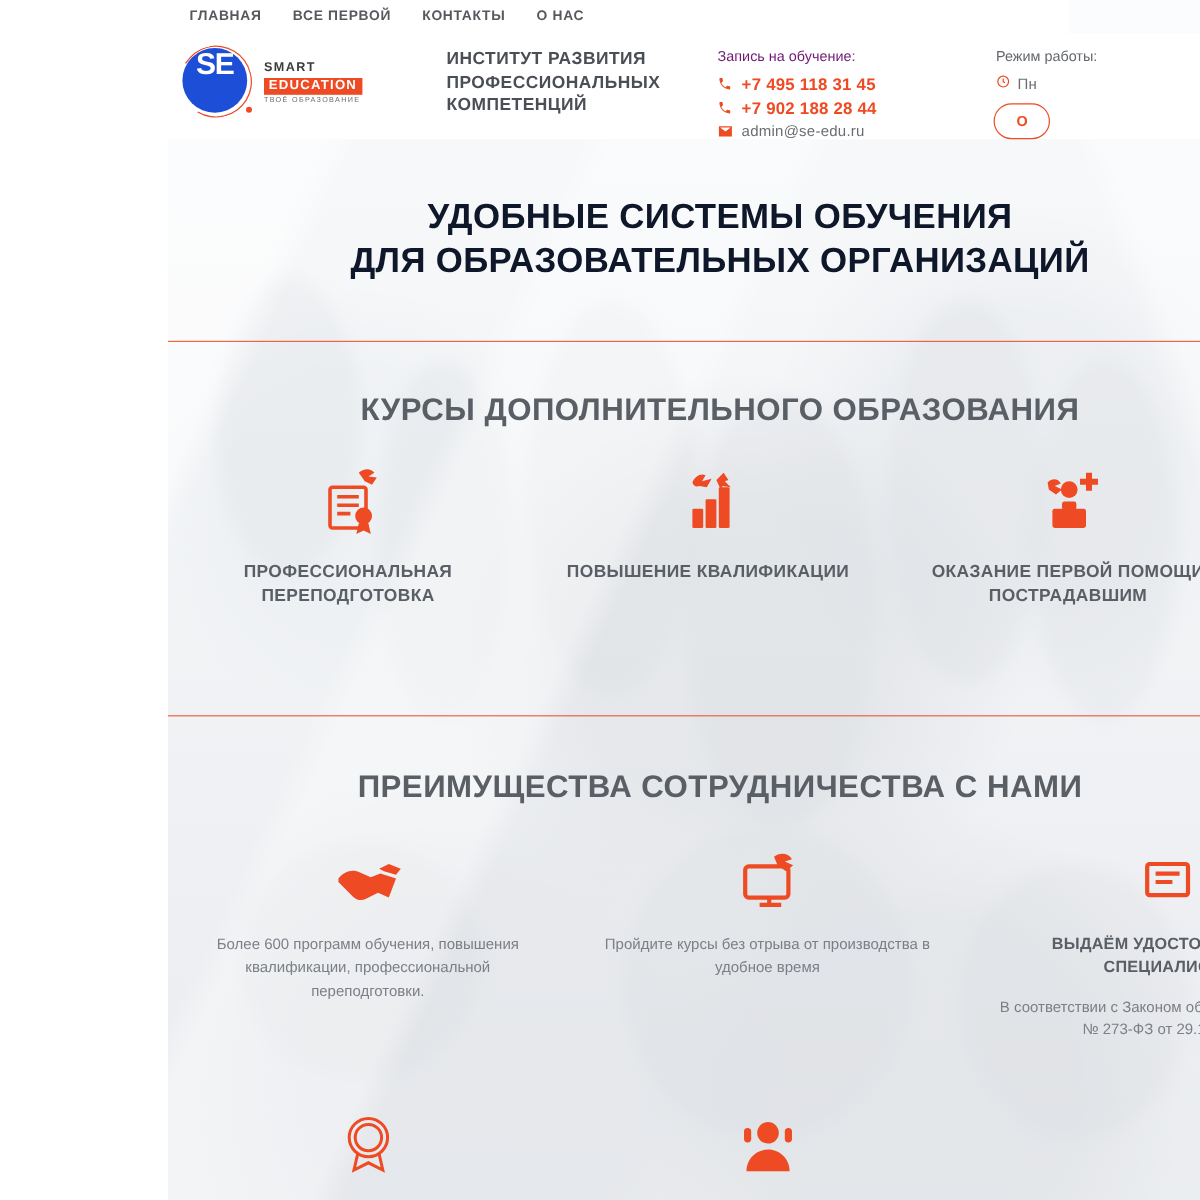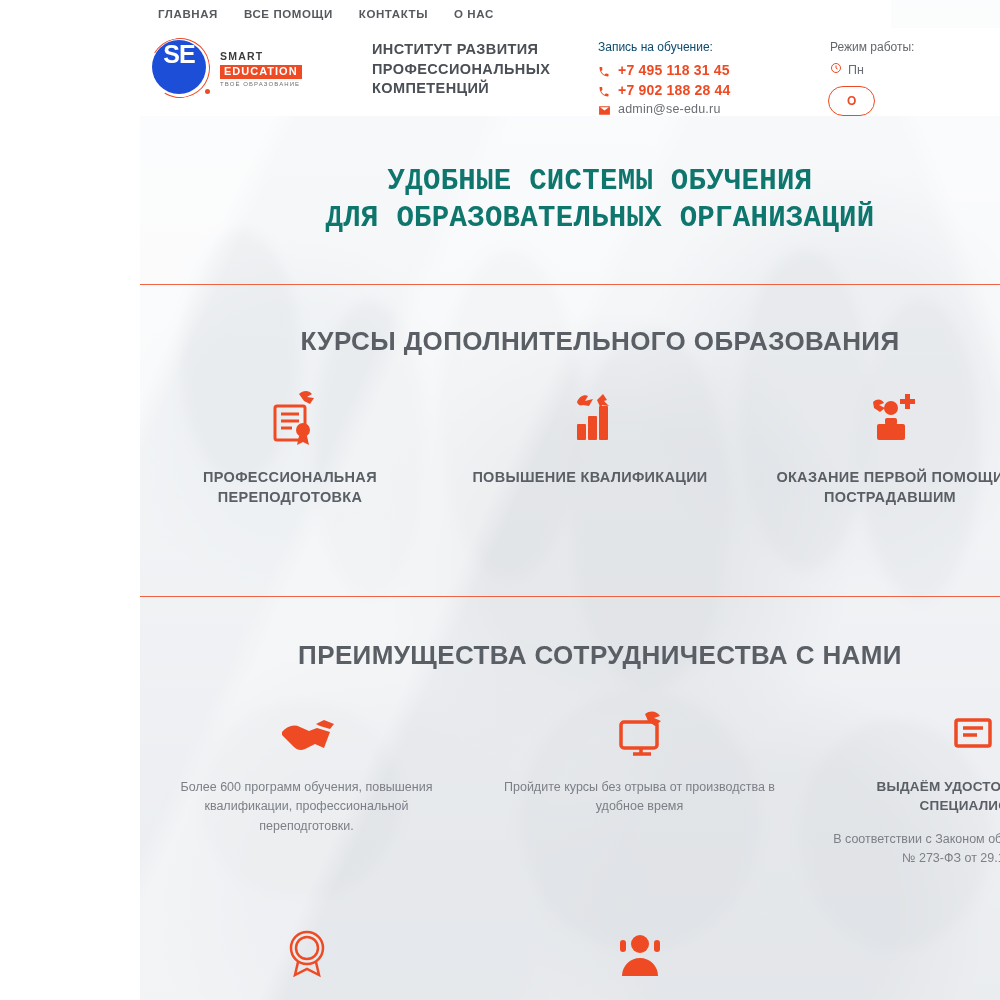--- a/index.html
+++ b/index.html
@@ -189,26 +189,26 @@
   }
 
   .contacts {
     position: absolute;
     left: 598px;
     top: 12px;
     width: 200px;
   }
   .contacts .cap {
     font-size: 12px;
-    color: #0c4a6e;
+    color: #701a75;
     margin-bottom: 8px;
   }
   .contacts .row {
     display: flex;
-    align-items: flex-end;
+    align-items: center;
     margin-bottom: 4px;
   }
   .contacts .row .ic {
     width: 14px;
     color: #ee4a23;
     font-size: 11px;
     margin-right: 6px;
     display: inline-block;
   }
   .contacts .row .tx {
@@ -277,25 +277,24 @@
     justify-content: center;
     z-index: 10;
   }
   .hero h1 {
     margin: 0;
     text-align: center;
     font-size: 29px;
     line-height: 1.28;
     font-weight: 700;
     letter-spacing: 0.3px;
-    color: #0f766e;
+    color: #0f172a;
     text-transform: uppercase;
     white-space: nowrap;
     transform: translateX(30px);
-    font-family: Liberation Mono, monospace;
   }
 
   .divider {
     position: absolute;
     left: 140px;
     width: 860px;
     height: 1px;
     background: #ee4a23;
     opacity: 0.85;
     z-index: 12;
@@ -431,21 +430,21 @@
     <div class="blob" style="left:600px; top:250px; width:130px; height:320px;"></div>
     <div class="blob" style="left:720px; top:300px; width:120px; height:300px;"></div>
     <div class="blob" style="left:60px;  top:700px; width:200px; height:200px;"></div>
     <div class="blob" style="left:380px; top:690px; width:240px; height:260px;"></div>
     <div class="blob" style="left:660px; top:720px; width:190px; height:230px;"></div>
   </div>
   <div class="veil"></div>
 
   <nav class="topnav">
     <a href="#">ГЛАВНАЯ</a>
-    <a href="#">ВСЕ ПОМОЩИ</a>
+    <a href="#">ВСЕ ПЕРВОЙ</a>
     <a href="#">КОНТАКТЫ</a>
     <a href="#">О НАС</a>
   </nav>
 
   <header class="header">
 
     <div class="logo-wrap">
       <div class="logo-badge">
         <div class="logo-circle">
           <span>SE</span>

